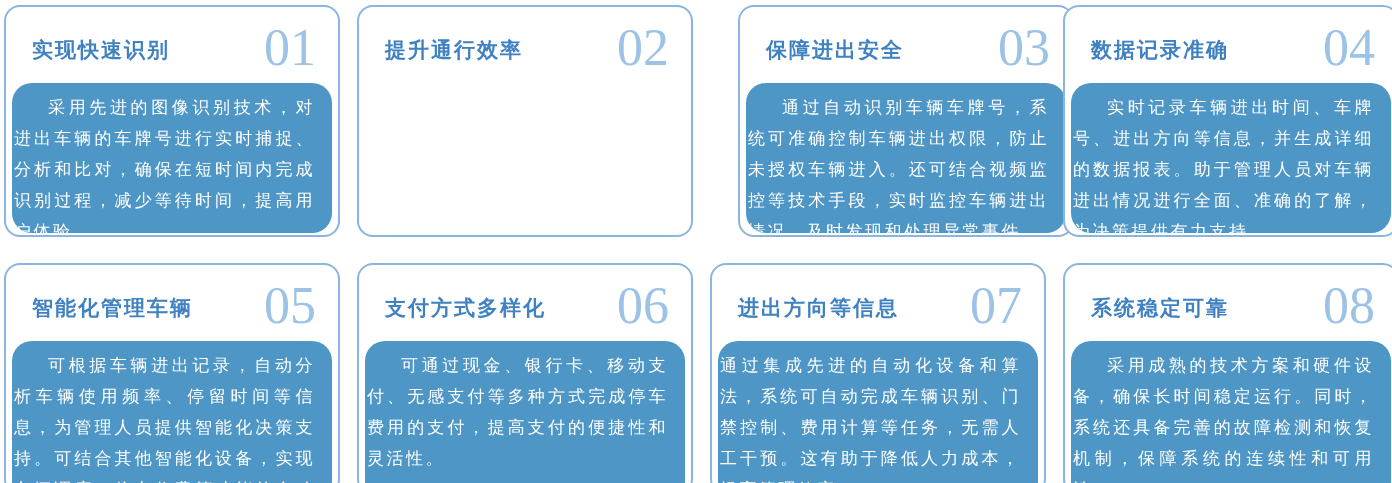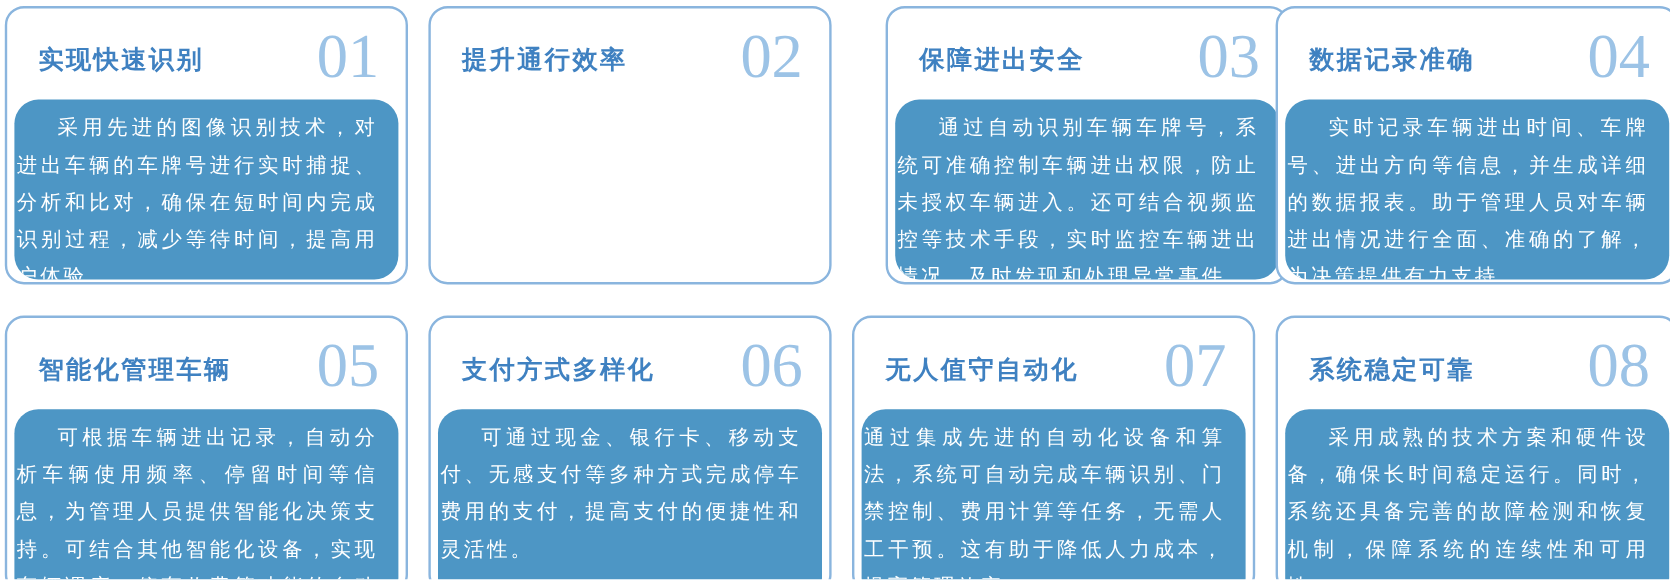--- a/index.html
+++ b/index.html
@@ -143,21 +143,21 @@
       <span class="card-title">支付方式多样化</span>
       <span class="card-number">06</span>
     </div>
     <div class="card-box">
       <div class="card-body">可通过现金、银行卡、移动支付、无感支付等多种方式完成停车费用的支付，提高支付的便捷性和灵活性。</div>
     </div>
   </div>
 
   <div class="card r2c3 bottom-row">
     <div class="card-head">
-      <span class="card-title">无人值守自动化</span>
+      <span class="card-title">进出方向等信息</span>
       <span class="card-number">07</span>
     </div>
     <div class="card-box no-indent">
       <div class="card-body">通过集成先进的自动化设备和算法，系统可自动完成车辆识别、门禁控制、费用计算等任务，无需人工干预。这有助于降低人力成本，提高管理效率。</div>
     </div>
   </div>
 
   <div class="card r2c4 bottom-row">
     <div class="card-head">
       <span class="card-title">系统稳定可靠</span>

